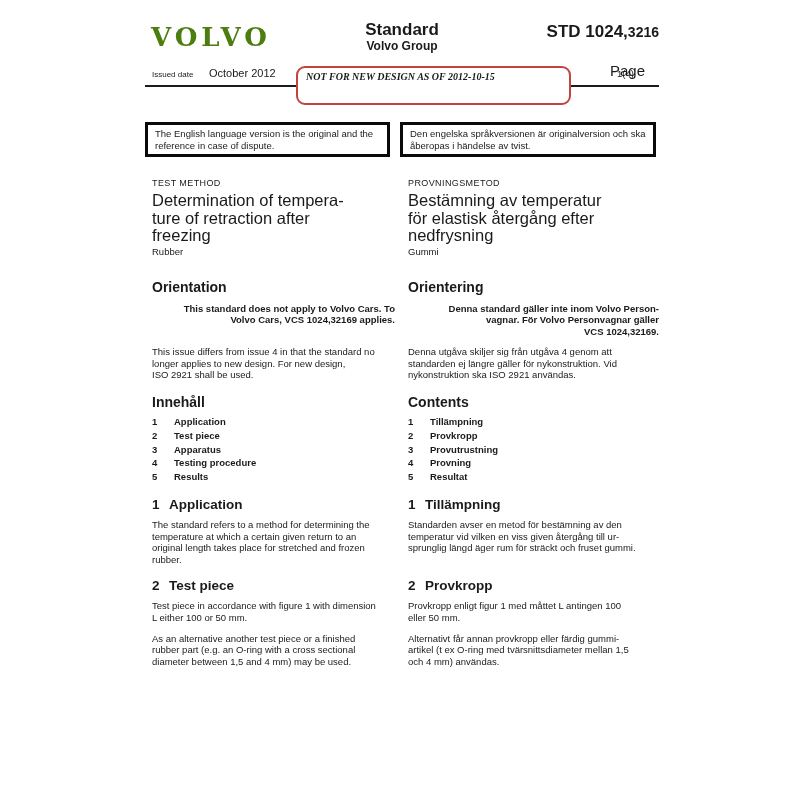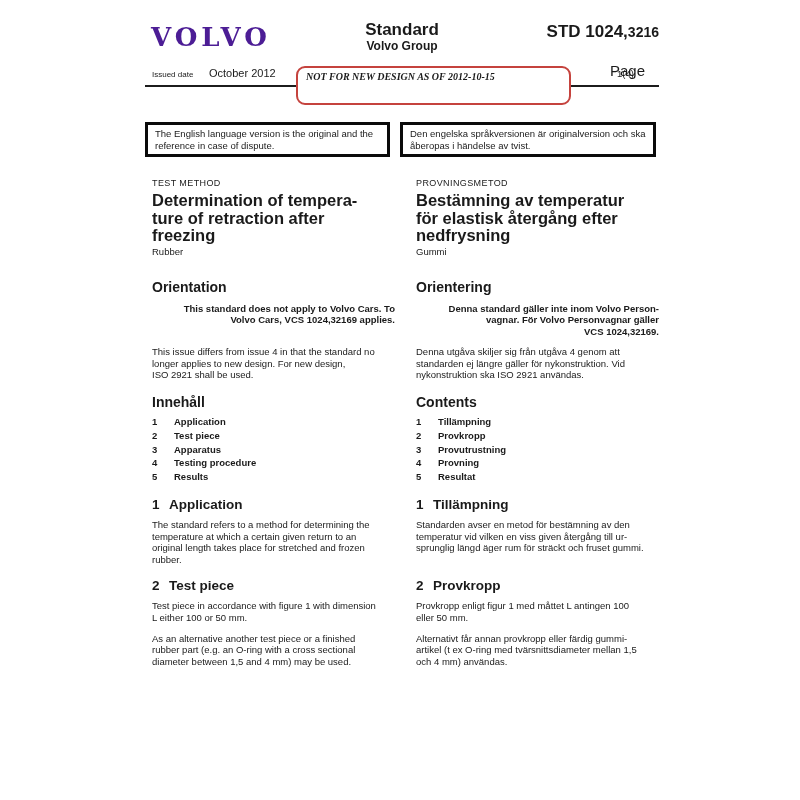--- a/index.html
+++ b/index.html
@@ -3,21 +3,21 @@
 <meta charset="utf-8">
 <style>
   * { box-sizing: border-box; margin: 0; padding: 0; }
   html, body { width: 800px; height: 800px; background: #ffffff; }
   body { font-family: "Liberation Sans", "DejaVu Sans", sans-serif; color: #1a1a1a; }
   .doc { position: relative; width: 514px; margin-left: 145px; padding-top: 20px; }
 
   
   .brand-row { display: flex; align-items: flex-start; }
   .brand-left { width: 172px; }
-  .logo { font-family: "DejaVu Serif", serif; font-weight: bold; font-size: 26px; letter-spacing: 4px; color: #4c1d95; margin-left: 6px; margin-top: 2px; }
+  .logo { font-family: "DejaVu Serif", serif; font-weight: bold; font-size: 26px; letter-spacing: 4px; color: #4d7c0f; margin-left: 6px; margin-top: 2px; }
   .brand-center { flex: 1; text-align: center; }
   .doc-type { font-size: 17px; font-weight: bold; line-height: 19px; }
   .org { font-size: 12px; font-weight: bold; line-height: 14px; }
   .brand-right { width: 172px; text-align: right; white-space: nowrap; padding-top: 2px; }
   .std-main { font-size: 17px; font-weight: bold; }
   .std-suffix { font-size: 14px; font-weight: bold; }
 
   .meta-row { position: relative; height: 14px; margin-top: 12px; font-size: 10px; }
   .meta-row span { position: absolute; bottom: 0; }
   .m-issued-label { left: 7px; font-size: 8px; }
@@ -39,26 +39,26 @@
   .notice-details { font-size: 7.6px; line-height: 9.3px; }
 
   
   .lang-row { display: flex; gap: 10px; margin-top: 35px; }
   .lang-box { border: 3px solid #0a0a0a; padding: 3px 7px; font-size: 9.5px; line-height: 12px; height: 35px; }
   .lang-box.en { width: 245px; }
   .lang-box.sv { width: 256px; }
 
   
   .cols {
-    display: grid; grid-template-columns: 243px 1fr; column-gap: 21px;
+    display: grid; grid-template-columns: 243px 1fr; column-gap: 13px;
     padding-left: 7px; margin-top: 21px;
   }
   .pre { white-space: pre-line; }
   .kicker { font-size: 9px; letter-spacing: 0.4px; margin-bottom: 4px; }
-  .doc-title { font-size: 16.5px; font-weight: bold; line-height: 17.5px; }
+  .doc-title { font-size: 16.5px; font-weight: normal; line-height: 17.5px; }
   .subtitle { font-size: 9.5px; margin-top: 1px; }
   .h2 { font-size: 14px; font-weight: bold; }
   .h2.mt-orient { margin-top: 22px; margin-bottom: 8px; }
   .h2.mt-contents { margin-top: 13px; margin-bottom: 5px; }
   .para { font-size: 9.5px; line-height: 11.6px; }
   .para.bold { font-weight: bold; text-align: right; }
   .para.gap { margin-top: 9px; }
   .toc-row { display: flex; font-size: 9.5px; font-weight: bold; line-height: 13.8px; }
   .toc-num { width: 22px; }
   .sec-h { font-size: 13.5px; font-weight: bold; margin-top: 13px; margin-bottom: 7px; }

